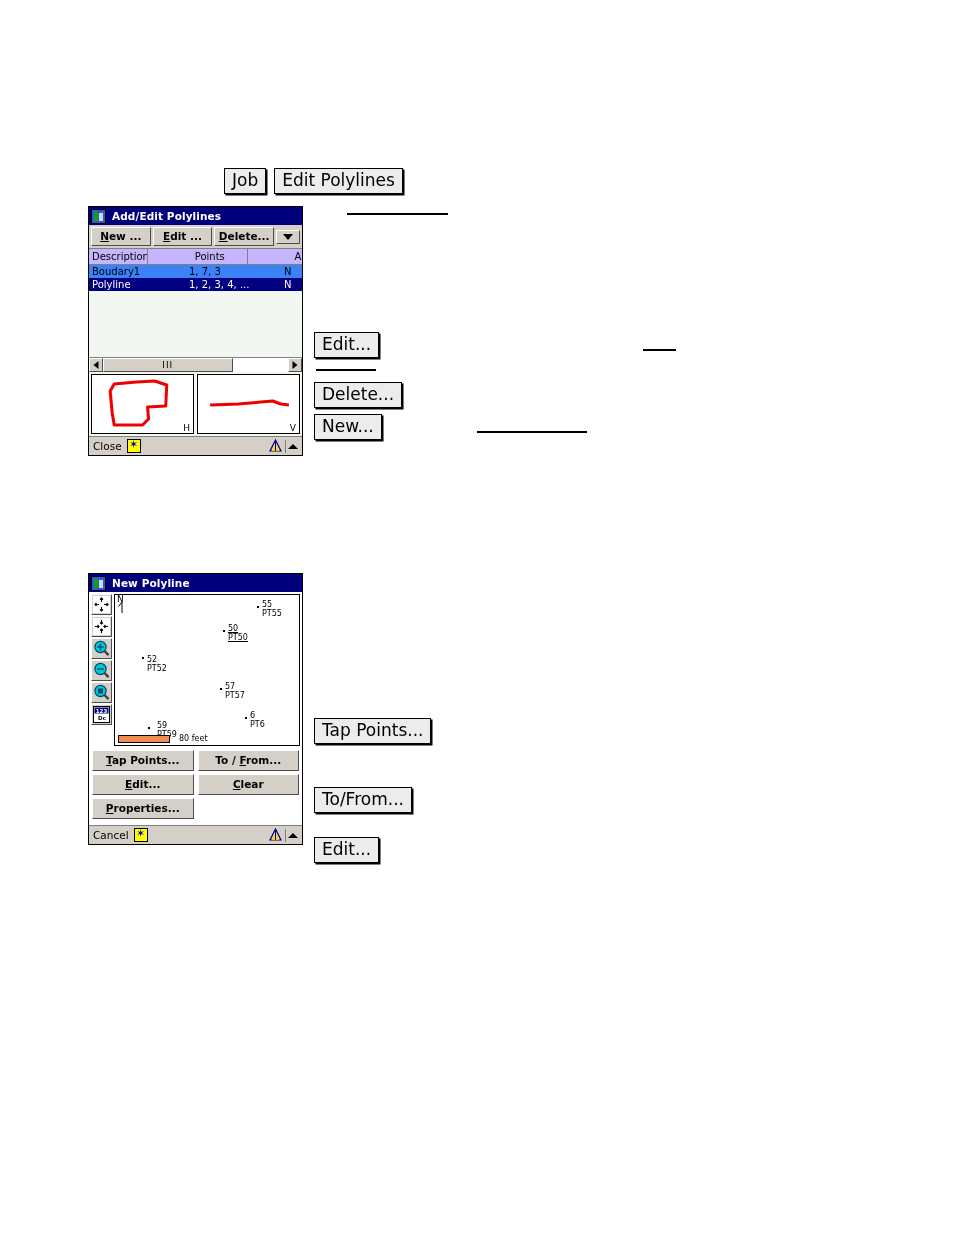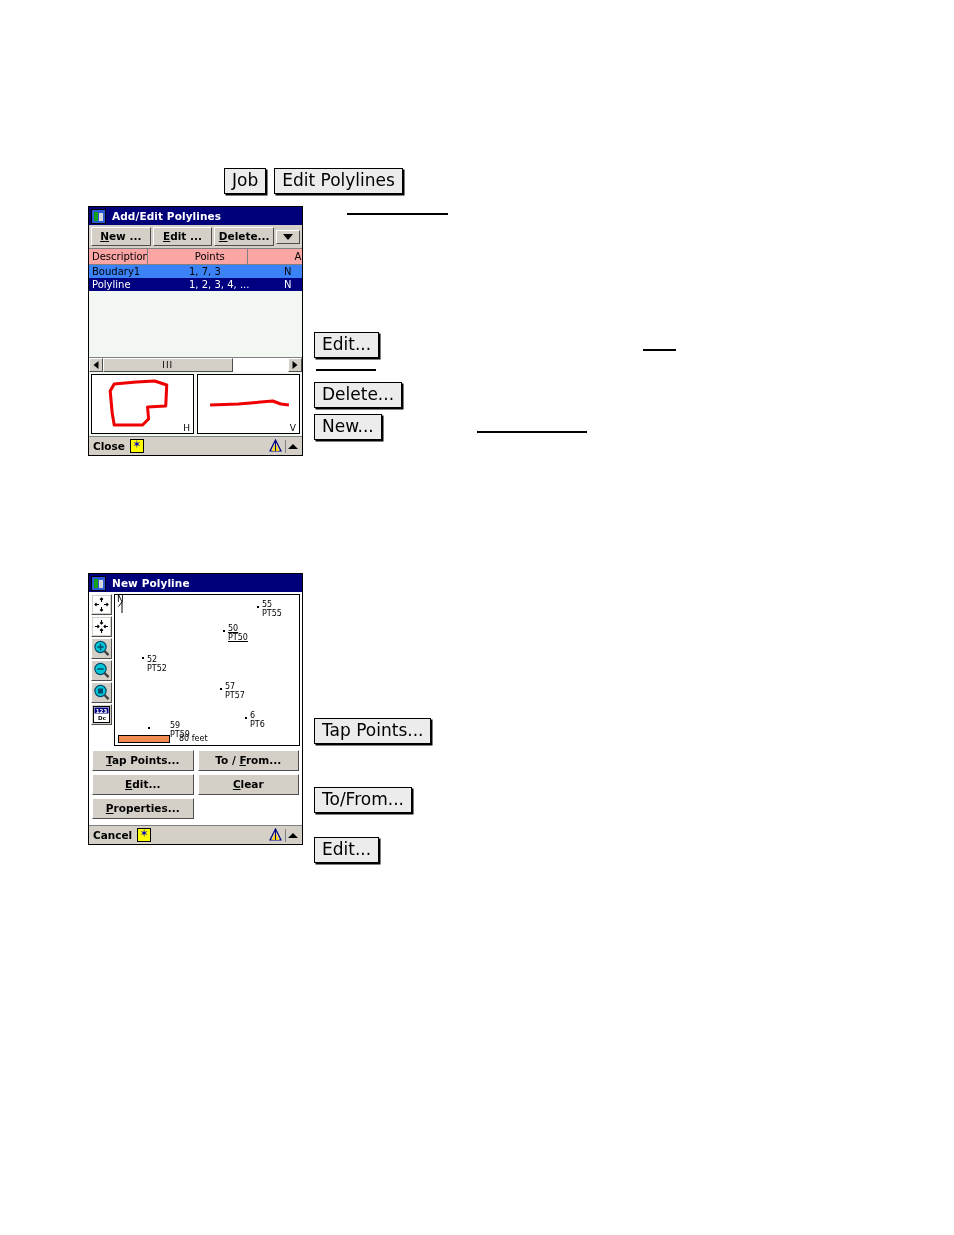--- a/index.html
+++ b/index.html
@@ -148,21 +148,21 @@
     margin: 1px auto 0 auto;
   }
 
   
   .list-wrap {
     background: #ffffff;
     border-top: 1px solid #808080;
   }
   .list-head {
     display: flex;
-    background: #fca5a5;
+    background: #c4b5fd;
     font-size: 10px;
     color: #000;
     height: 15px;
     align-items: center;
     border-bottom: 1px solid #808080;
     gap: 44px;
   }
   .lh-cell {
     border-right: 1px solid #808080;
     padding-left: 3px;
@@ -271,21 +271,21 @@
     height: 18px;
     background: #d4d0c8;
     border-top: 1px solid #808080;
     display: flex;
     align-items: center;
     padding: 0 2px;
     position: relative;
   }
   .sb-text {
     font-size: 10.5px;
-    font-weight: bold;
+    font-weight: normal;
     color: #000;
     margin-left: 2px;
   }
   .sb-star {
     width: 14px; height: 14px;
     background: #ffff00;
     border: 1px solid #000;
     margin-left: 5px;
     box-sizing: border-box;
     position: relative;
@@ -595,21 +595,21 @@
       <div class="pt-dot" style="left:27px; top:62px;"></div>
       <div class="pt-lbl" style="left:32px; top:60px;"><span>52</span><br><span>PT52</span></div>
 
       <div class="pt-dot" style="left:105px; top:93px;"></div>
       <div class="pt-lbl" style="left:110px; top:87px;"><span>57</span><br><span>PT57</span></div>
 
       <div class="pt-dot" style="left:130px; top:122px;"></div>
       <div class="pt-lbl" style="left:135px; top:116px;"><span>6</span><br><span>PT6</span></div>
 
       <div class="pt-dot" style="left:33px; top:132px;"></div>
-      <div class="pt-lbl" style="left:55px; top:126px;"><span>59</span><br><span>PT59</span></div>
+      <div class="pt-lbl" style="left:42px; top:126px;"><span>59</span><br><span>PT59</span></div>
 
       <div class="scalebar">
         <div class="sb-bar"></div>
         <div class="sb-cap">80 feet</div>
       </div>
     </div>
   </div>
 
   <div class="btn-grid">
     <div class="btn-row">

